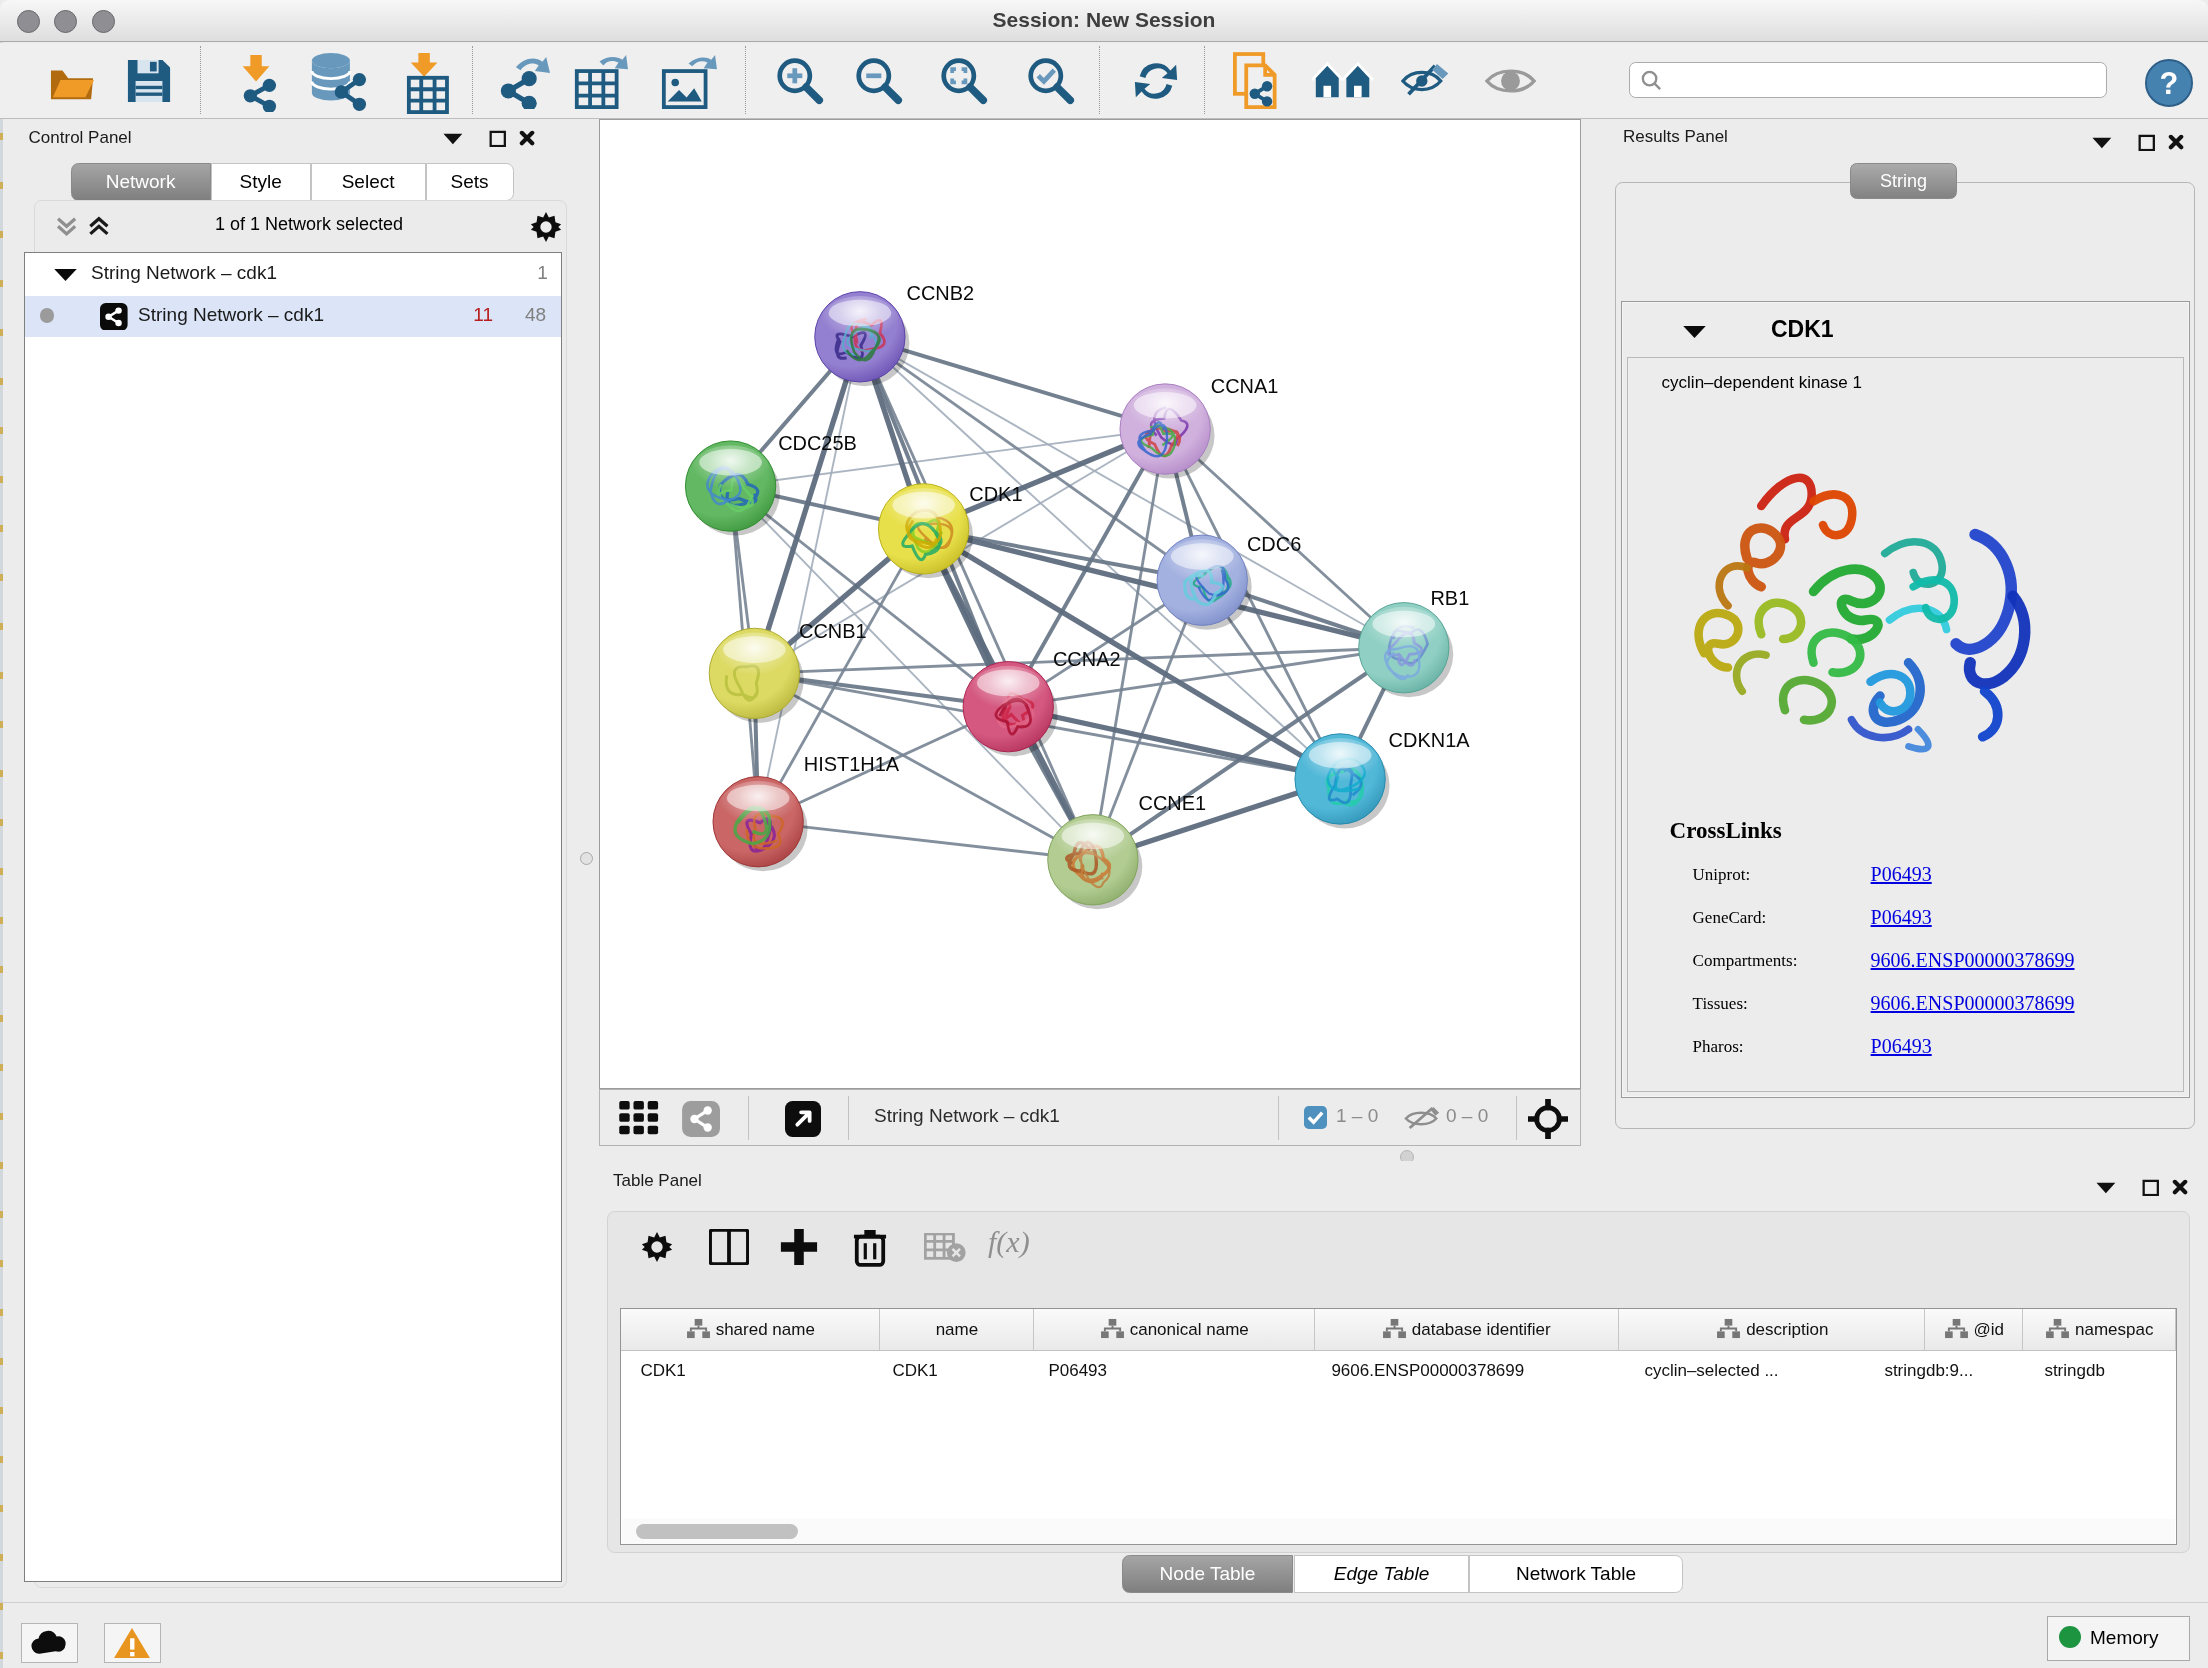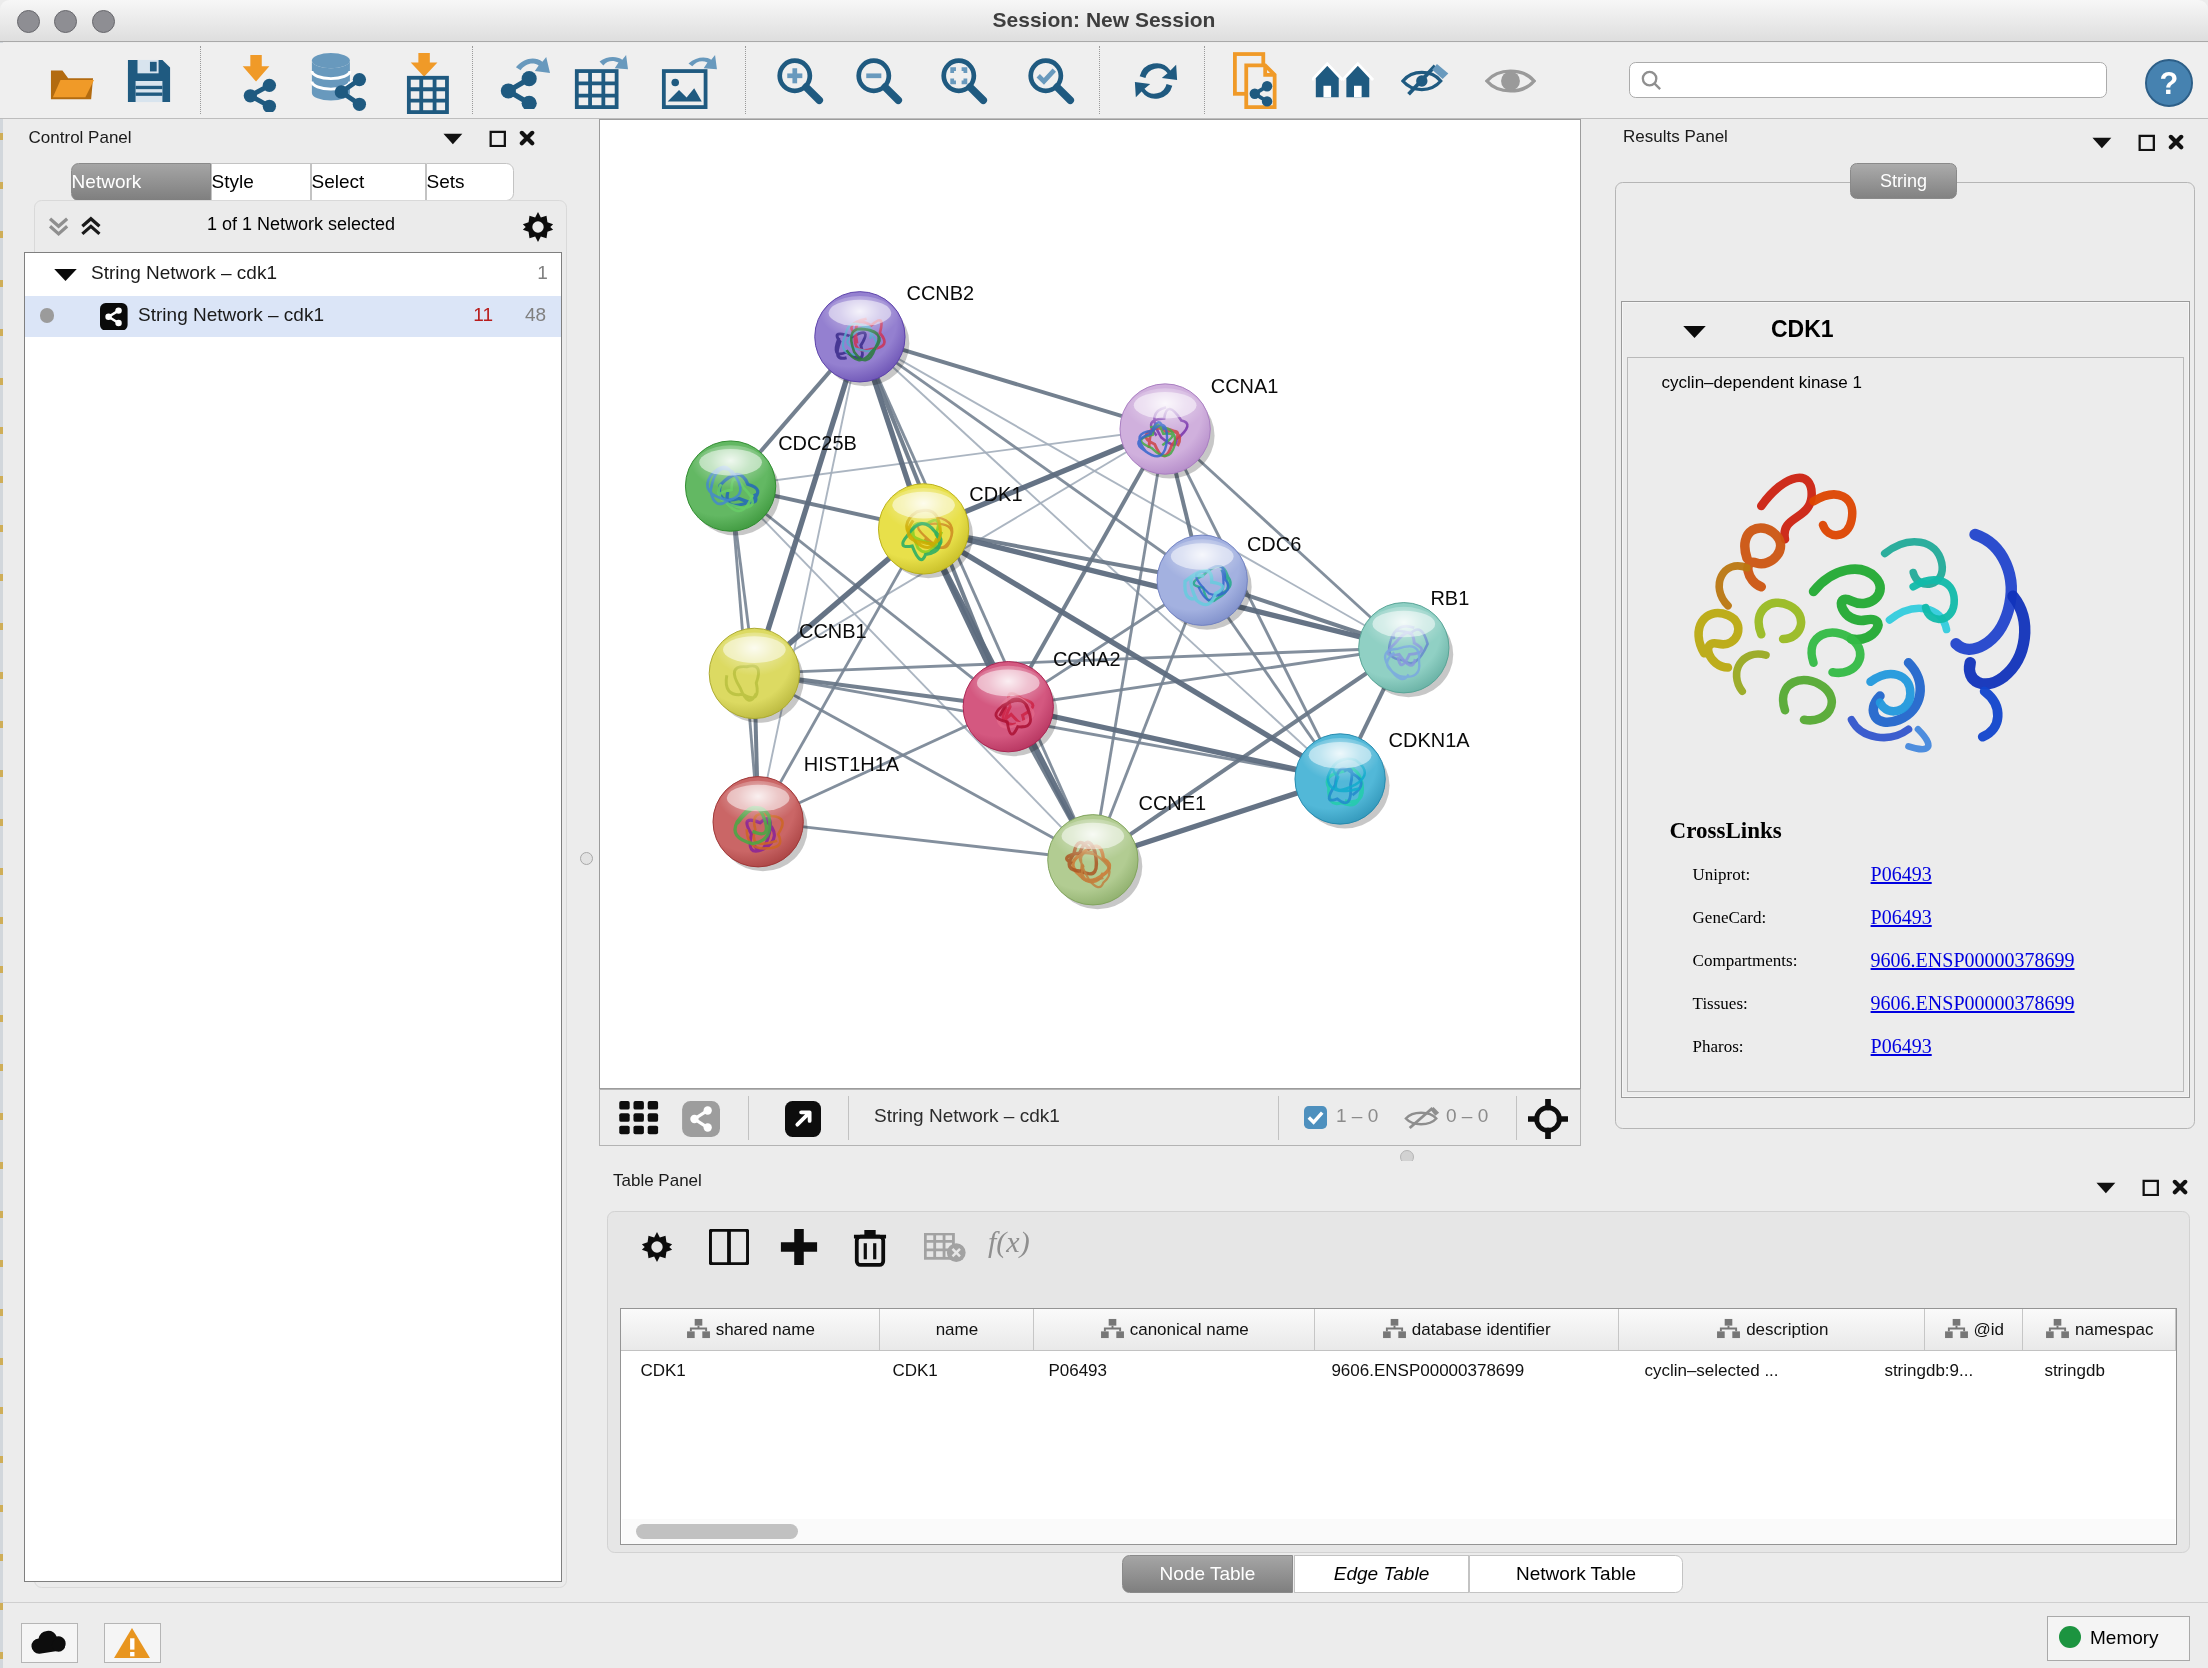--- a/index.html
+++ b/index.html
@@ -14,26 +14,26 @@
 #wtitle { position:absolute; top:7.6px; left:0; width:2208px; text-align:center;
   font-size:21px; font-weight:bold; color:#3e3e3e; }
 #toolbar { left:0; top:43px; width:2208px; height:76px; background:#efefef;
   border-bottom:1px solid #bdbdbd; }
 .tsep { position:absolute; top:2.9px; height:68px; width:0;
   border-left:1.9px dotted #9a9a9a; }
 
 #cp { left:7.6px; top:119px; width:571px; height:1480px; background:#ececec; }
 .ptitle { font-size:17px; color:#1a1a1a; }
 .tabrow { position:absolute; display:flex; }
-.tab { height:38px; line-height:36px; text-align:left; font-size:19px;
+.tab { height:38px; line-height:36px; text-align:center; font-size:19px;
   background:#fff; border:1px solid #c3c3c3; color:#000; }
 .tab.sel { background:linear-gradient(#a5a5a5,#7f7f7f); color:#fff; border-color:#8a8a8a; }
 #cpinner { position:absolute; left:26px; top:81px; width:533px; height:1388px;
   background:#ebebeb; border:1px solid #d9d9d9; border-radius:7.6px; }
-#cphead { position:absolute; left:0; top:0; width:533px; height:51px; font-size:18px; }
+#cphead { position:absolute; left:8px; top:0; width:533px; height:51px; font-size:18px; }
 #cplist { position:absolute; left:-10.5px; top:51px; width:538px; height:1330px;
   background:#fff; border:1px solid #7f7f7f; }
 .lrow { position:absolute; left:0; width:536px; height:41px; font-size:19px; color:#1a1a1a; }
 .lrow.sel { background:#dbe5f7; }
 
 #canvas { left:599px; top:119px; width:982px; height:970px; background:#fff;
   border:1px solid #9c9c9c; }
 #canvasbar { left:599px; top:1089px; width:982px; height:57px; background:#ececec;
   border:1px solid #b3b3b3; }
 .cbsep { position:absolute; top:5.7px; height:44px; width:1px; background:#c2c2c2; }

